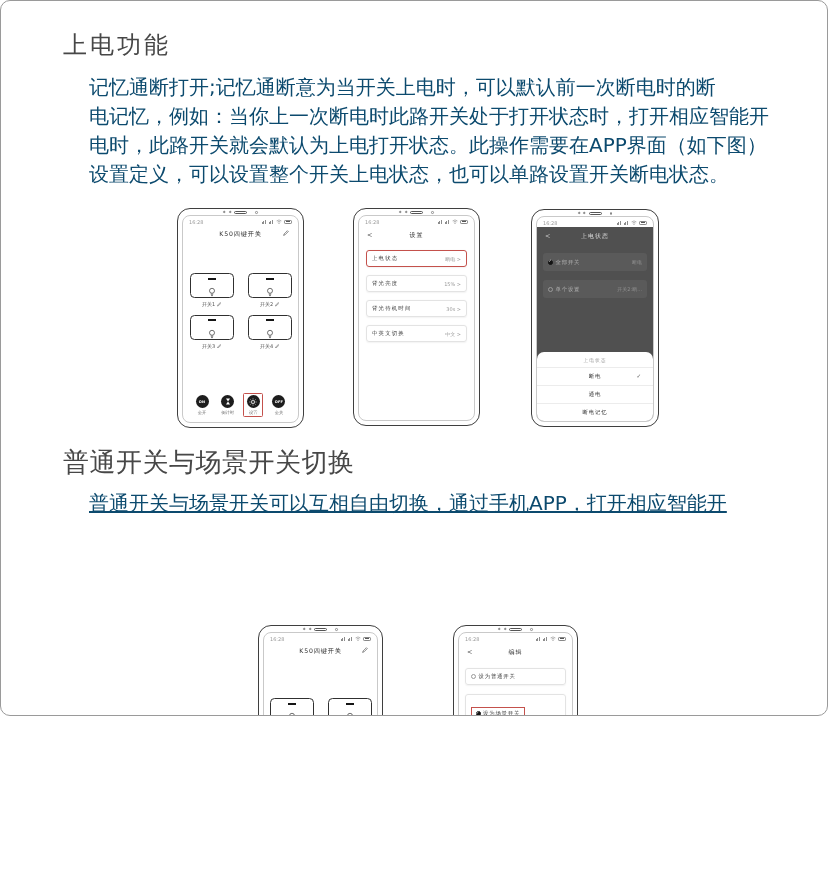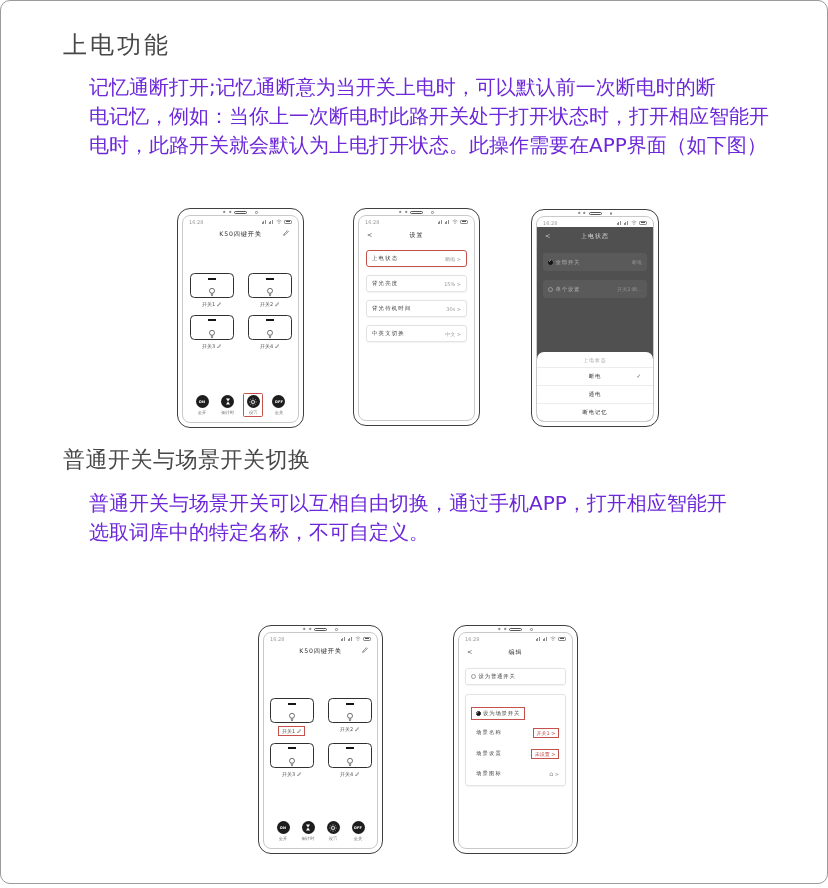--- a/index.html
+++ b/index.html
@@ -1,27 +1,27 @@
 <!DOCTYPE html>
 <html><head>
 <meta charset="utf-8">
 <style>
   * { margin:0; padding:0; box-sizing:border-box; }
   body { background:#fff; font-family:"DejaVu Sans", sans-serif; }
-  .page { position:relative; width:828px; height:884px; background:#fff;
+  .page { position:relative; width:828px; height:716px; background:#fff;
           border:1px solid #9a9a9a; border-radius:10px; overflow:hidden;
           font-family:"DejaVu Sans", sans-serif; }
 
   .section-title { position:absolute; left:62px; font-size:24px; letter-spacing:3px; color:#474747; white-space:nowrap; }
   #title1 { top:28px; }
-  #title2 { top:444px; letter-spacing:0.5px; font-size:22px; }
-  .para { position:absolute; left:88px; color:#6d28d9; font-size:20px; line-height:29px; }
+  #title2 { top:444px; letter-spacing:0.5px; font-size:26px; }
+  .para { position:absolute; left:88px; color:#0c4a6e; font-size:20px; line-height:29px; }
   .para div { white-space:nowrap; }
   #para1 { top:72px; }
-  #para2 { top:488px; }
+  #para2 { top:488px;text-decoration:underline; }
 
   
   .phone { position:absolute; border:1.6px solid #3f3f3f; border-radius:13px; background:#fff; padding:6px 4px 4px 4px; }
   .bezel { position:absolute; top:1.5px; left:0; right:0; height:4px; display:flex; justify-content:center; align-items:center; gap:3px; }
   .bz-diamond { width:2.4px; height:2.4px; border:0.6px solid #888; transform:rotate(45deg); }
   .bz-pill { width:13px; height:2.6px; border:0.7px solid #555; border-radius:2px; }
   .bz-dot { width:2.6px; height:2.6px; border:0.7px solid #888; border-radius:50%; margin-left:5px; }
   .screen { width:100%; height:100%; border:0.8px solid #c9c9c9; border-radius:8px; overflow:hidden;
             display:flex; flex-direction:column; background:#fff; position:relative; }
 
@@ -102,20 +102,21 @@
 </head>
 <body>
 
 <div class="page">
 
   <div class="section-title" id="title1">上电功能</div>
   <div class="para" id="para1">
     <div>记忆通断打开;记忆通断意为当开关上电时，可以默认前一次断电时的断</div>
     <div>电记忆，例如：当你上一次断电时此路开关处于打开状态时，打开相应智能开</div>
     <div>电时，此路开关就会默认为上电打开状态。此操作需要在APP界面（如下图）</div>
+    <div>设置定义，可以设置整个开关上电状态，也可以单路设置开关断电状态。</div>
   </div>
 
   <div class="phone" id="phone1">
     <div class="bezel">
       <span class="bz-diamond"></span>
       <span class="bz-diamond"></span>
       <span class="bz-pill"></span>
       <span class="bz-dot"></span>
     </div>
     <div class="screen">
@@ -375,21 +376,20 @@
           <div class="sheet-opt"><span>通电</span></div>
           <div class="sheet-opt"><span>断电记忆</span></div>
         </div>
       </div>
     </div>
   </div>
 
   <div class="section-title" id="title2">普通开关与场景开关切换</div>
   <div class="para" id="para2">
     <div>普通开关与场景开关可以互相自由切换，通过手机APP，打开相应智能开</div>
-    <div>选取词库中的特定名称，不可自定义。</div>
   </div>
 
   <div class="phone" id="phone4">
     <div class="bezel">
       <span class="bz-diamond"></span>
       <span class="bz-diamond"></span>
       <span class="bz-pill"></span>
       <span class="bz-dot"></span>
     </div>
     <div class="screen">

